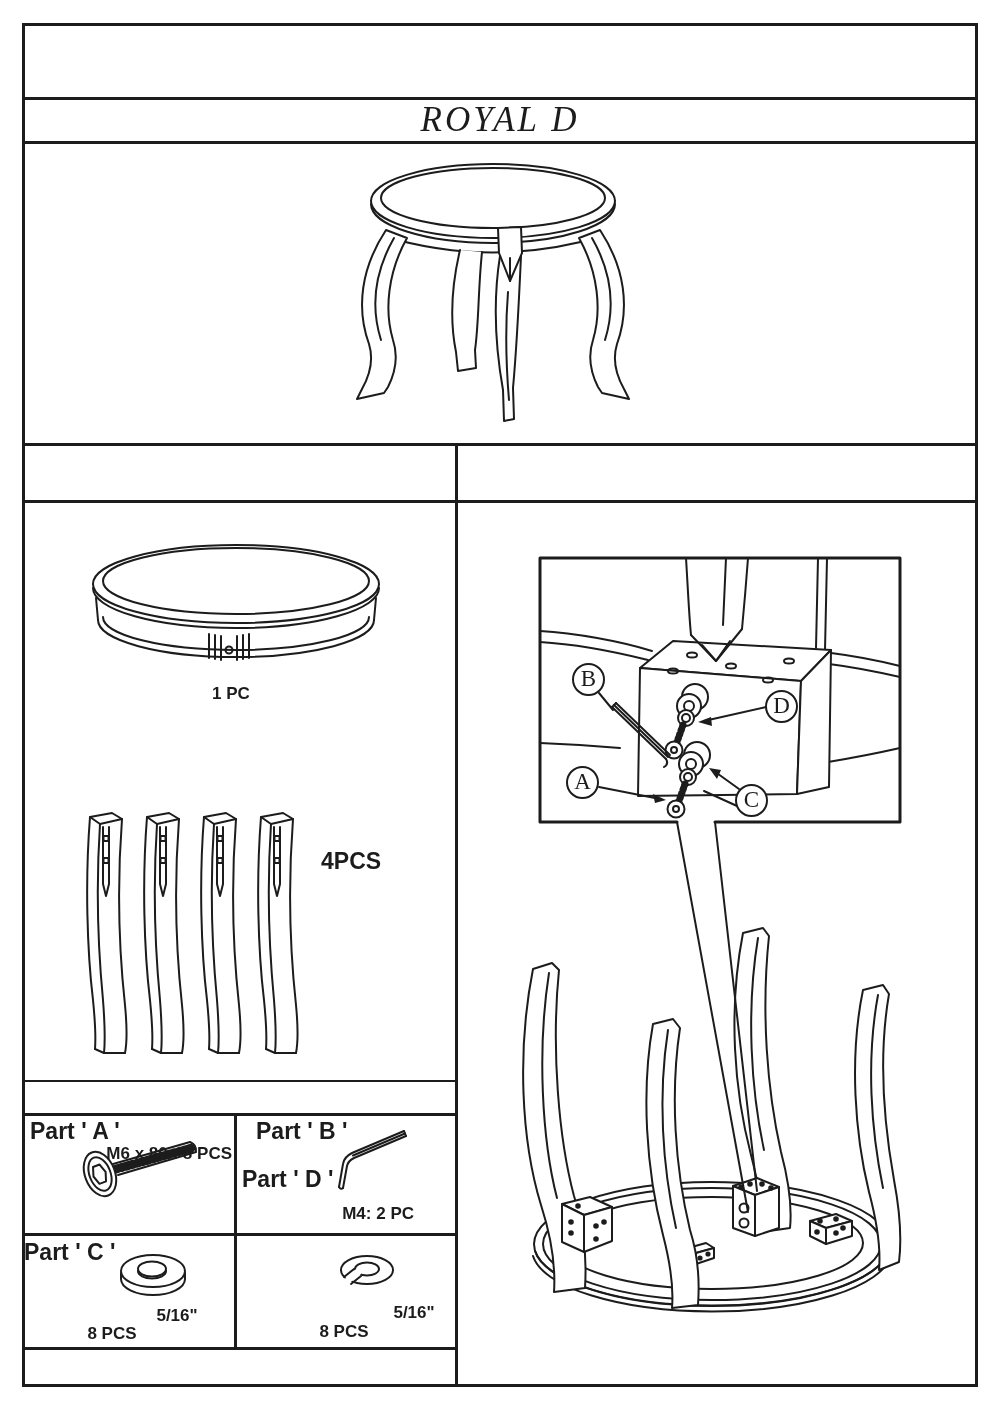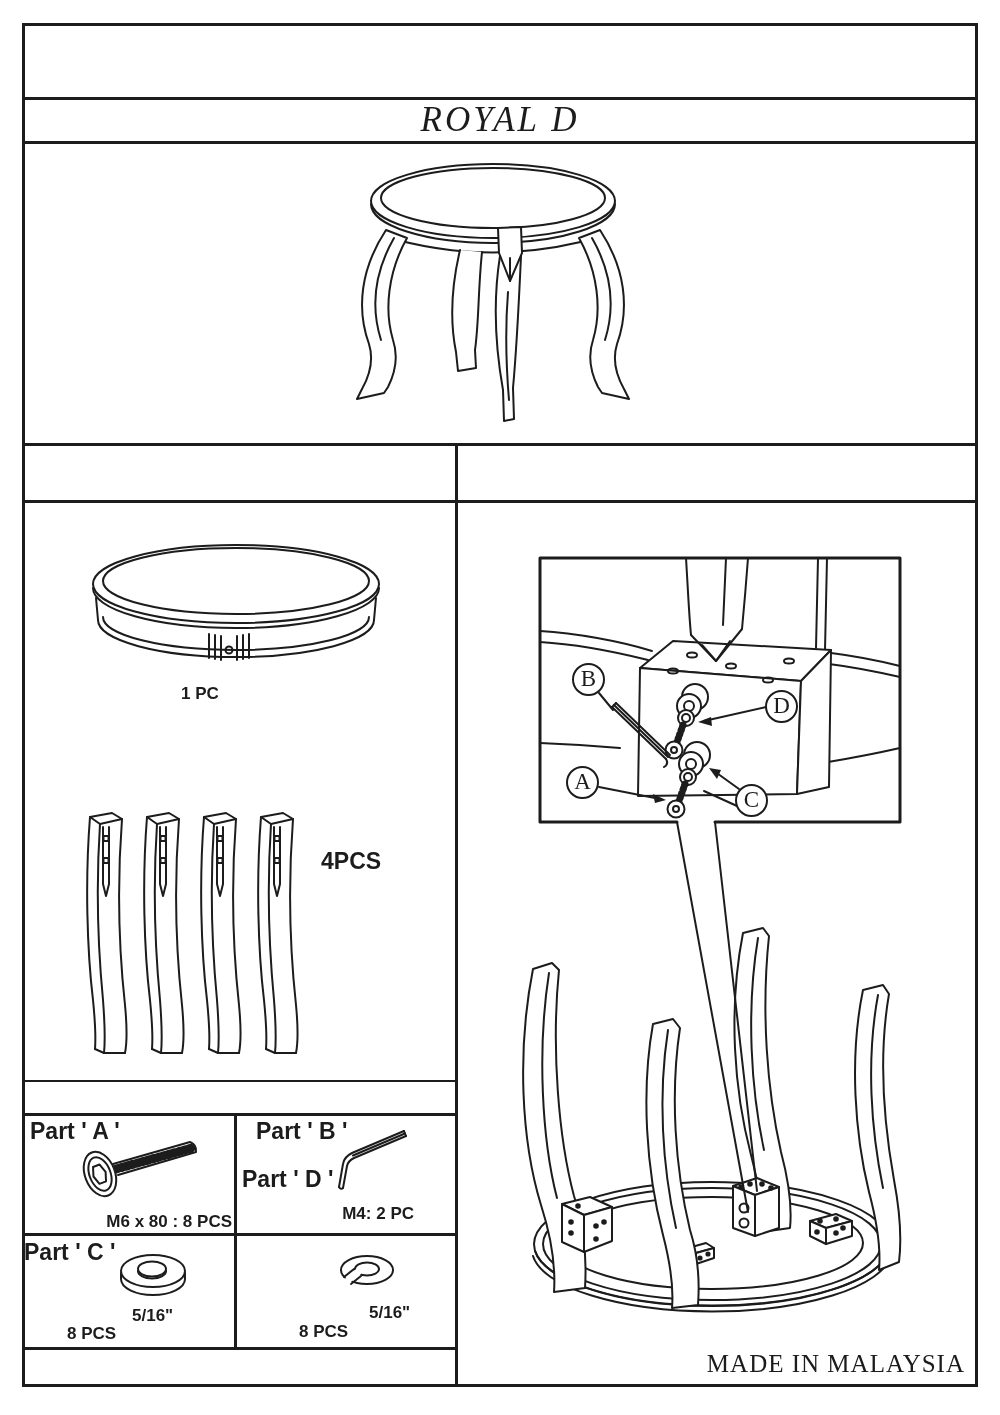--- a/index.html
+++ b/index.html
@@ -9,21 +9,21 @@
   .txt{position:absolute;white-space:nowrap;}
   .title{font-family:"Liberation Serif",serif;font-style:italic;font-size:35px;letter-spacing:3px;
          text-align:center;}
   .blbl{font-weight:bold;font-size:23px;}
   .bspec{font-weight:bold;font-size:17px;}
   .footer{font-family:"Liberation Serif",serif;font-size:25px;letter-spacing:1px;text-align:right;}
   .callout{position:absolute;width:33px;height:33px;box-sizing:border-box;border:2.5px solid #1c1c1c;
            border-radius:50%;background:#fff;text-align:center;line-height:28px;
            font-family:"Liberation Serif",serif;font-size:23px;}
   svg{position:absolute;}
-  .ctr{text-align:left;}
+  .ctr{text-align:center;}
   .rgt{text-align:right;}
 </style>
 </head>
 <body>
 
 <div class="page">
 
   <div class="hline" style="left:22px;top:23px;width:956px;height:3px"></div>
   <div class="hline" style="left:22px;top:97px;width:956px;height:3px"></div>
   <div class="hline" style="left:22px;top:141px;width:956px;height:3px"></div>
@@ -124,21 +124,21 @@
     <g stroke="#1c1c1c" stroke-width="2" fill="none" stroke-linecap="round" stroke-linejoin="round">
       <line x1="116" y1="1169" x2="192" y2="1148" stroke-width="9" stroke-dasharray="2 3.4"></line>
       <path d="M113,1164 L190,1142 Q197,1145 196,1152 L118,1175" fill="none"></path>
       <g transform="rotate(-21 100 1174)">
         <ellipse cx="100" cy="1174" rx="15" ry="23" fill="#fff"></ellipse>
         <ellipse cx="100" cy="1174" rx="10.5" ry="17.5"></ellipse>
         <path d="M106,1174 L103,1165 L96,1165 L93,1174 L96,1183 L103,1183 Z"></path>
       </g>
     </g>
   </svg>
-  <div class="txt bspec rgt" style="left:30px;top:1212px;width:202px">M6 x 80 : 8 PCS</div>
+  <div class="txt bspec rgt" style="left:30px;top:1144px;width:202px">M6 x 80 : 8 PCS</div>
 
   <div class="txt blbl" style="left:256px;top:1118px">Part ' B '</div>
   <svg style="left:325px;top:1128px" width="120" height="70" viewBox="325 1128 120 70">
     <g stroke="#1c1c1c" stroke-width="2" fill="none" stroke-linecap="round" stroke-linejoin="round">
       <path d="M404,1131 L352,1153 Q344,1157 343,1164 L339,1187"></path>
       <path d="M406,1136 L354,1158 Q348,1161 347,1166 L343,1188"></path>
       <path d="M405,1133.5 L353,1155.5"></path>
       <path d="M404,1131 L406,1136"></path>
       <path d="M339,1187 Q341,1190 343,1188"></path>
     </g>
@@ -283,15 +283,14 @@
       <path d="M677,822 L748,1212"></path>
       <path d="M715,822 L757,1191"></path>
     </g>
   </svg>
 
   <div class="callout" style="left:572px;top:663px">B</div>
   <div class="callout" style="left:566px;top:766px">A</div>
   <div class="callout" style="left:765px;top:690px">D</div>
   <div class="callout" style="left:735px;top:784px">C</div>
 
-  <div class="txt footer" style="left:560px;top:1350px;width:405px">MADE IN MALAYSIA</div>
 
 </div>
 
 </body></html>

